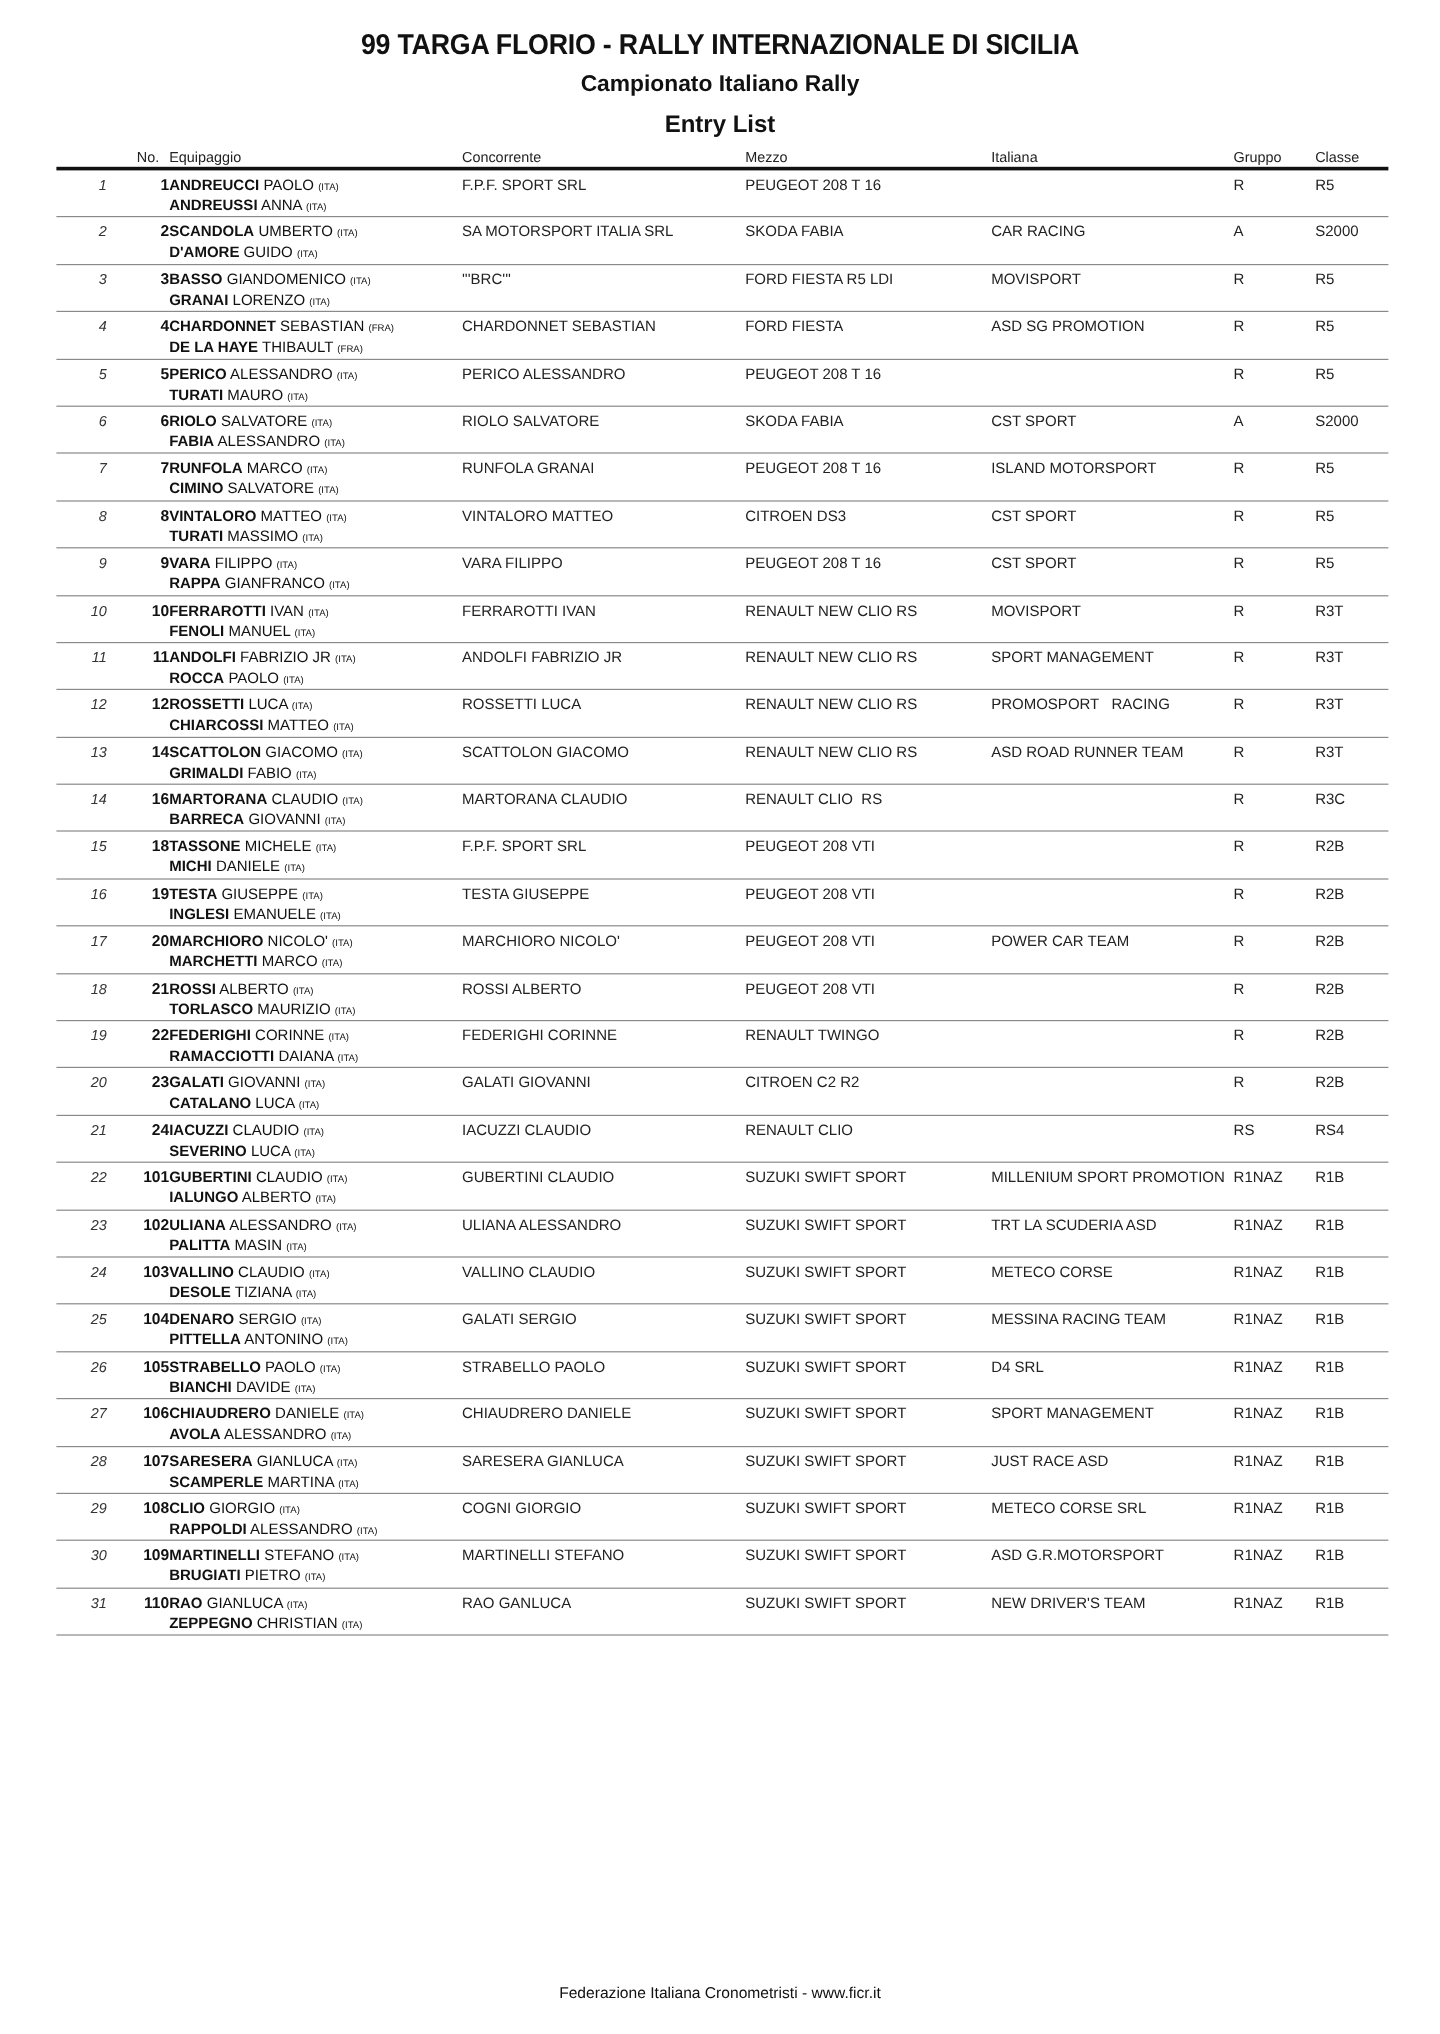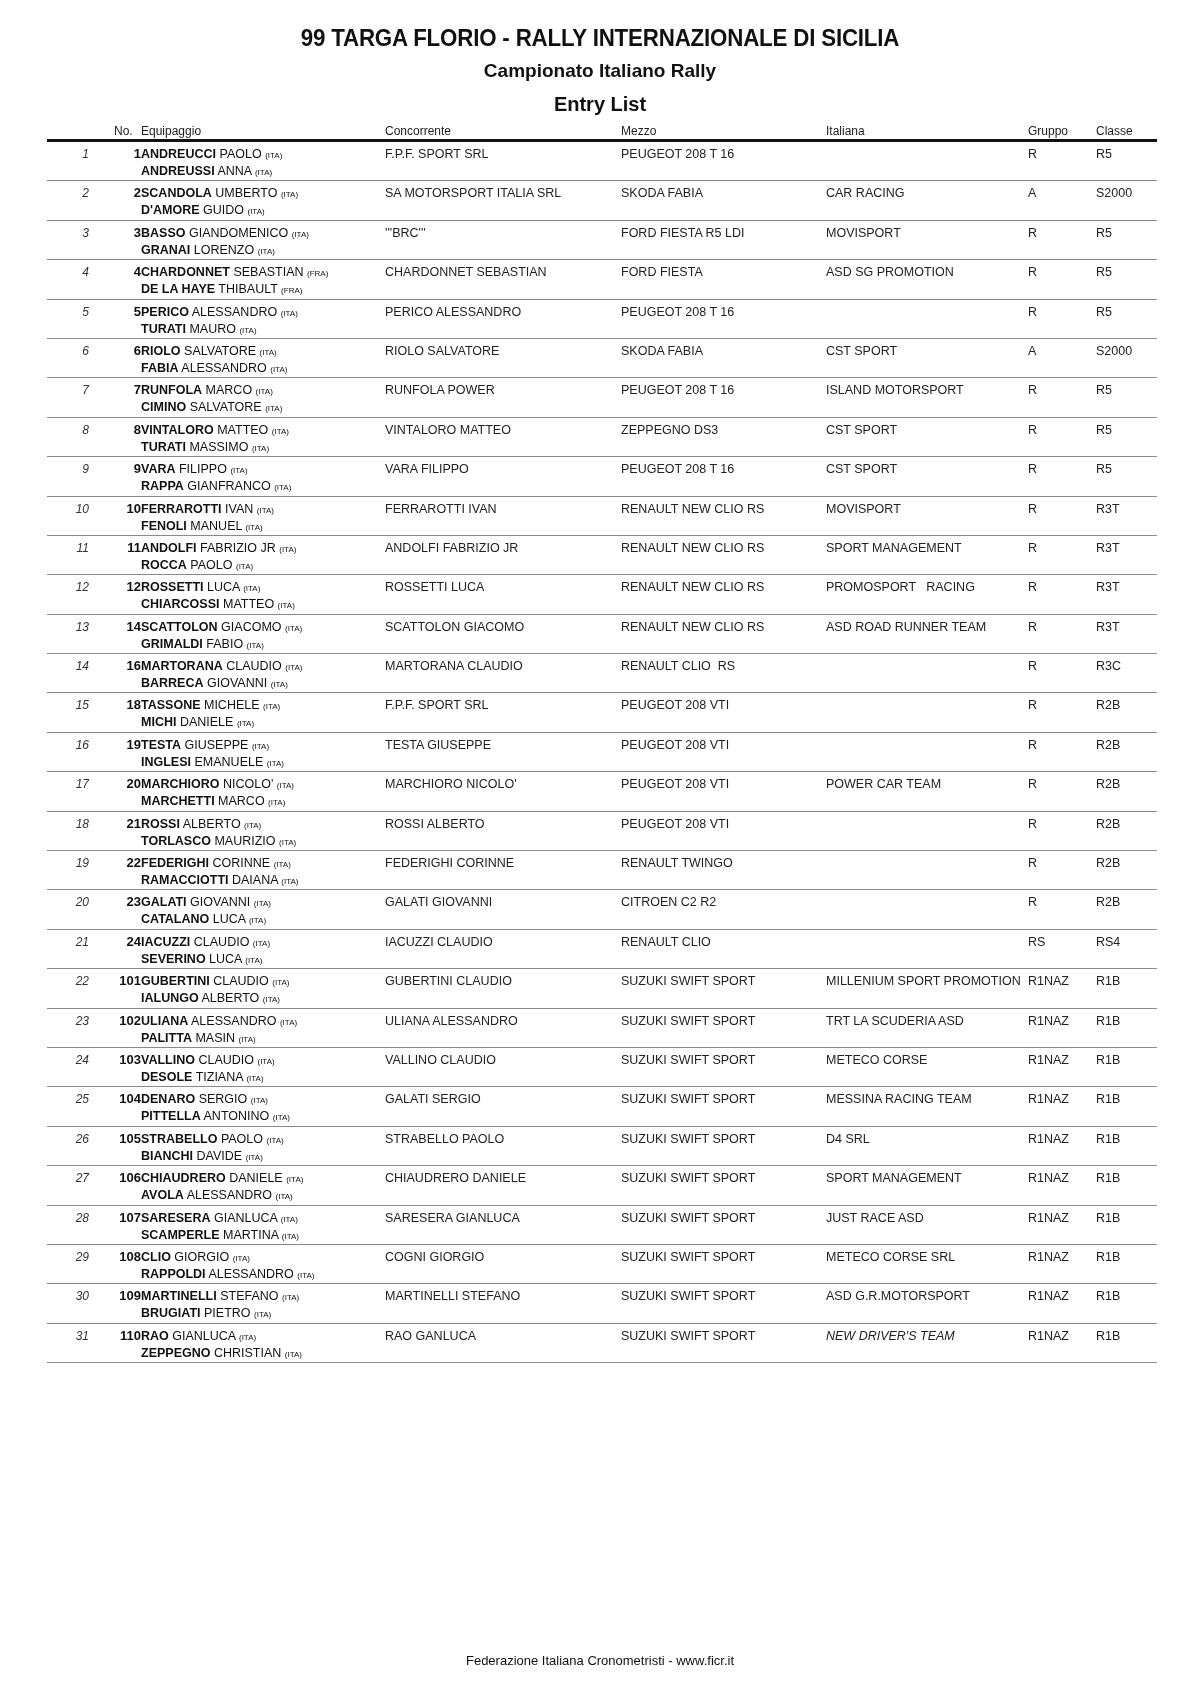--- a/index.html
+++ b/index.html
@@ -109,33 +109,33 @@
       <span class="mezzo" style="white-space: pre;">SKODA FABIA</span>
       <span class="scud" style="white-space: pre;">CST SPORT</span>
       <span class="grp">A</span>
       <span class="cls">S2000</span>
     </div>
     <div class="row">
       <span class="pos">7</span>
       <span class="num">7</span>
       <span class="drv1"><span style="position:static" class="sur">RUNFOLA</span> <span style="position:static">MARCO</span> <span style="position:static" class="nat">(ITA)</span></span>
       <span class="drv2"><span style="position:static" class="sur">CIMINO</span> <span style="position:static">SALVATORE</span> <span style="position:static" class="nat">(ITA)</span></span>
-      <span class="conc">RUNFOLA POWER</span>
+      <span class="conc">RUNFOLA GRANAI</span>
       <span class="mezzo" style="white-space: pre;">PEUGEOT 208 T 16</span>
       <span class="scud" style="white-space: pre;">ISLAND MOTORSPORT</span>
       <span class="grp">R</span>
       <span class="cls">R5</span>
     </div>
     <div class="row">
       <span class="pos">8</span>
       <span class="num">8</span>
       <span class="drv1"><span style="position:static" class="sur">VINTALORO</span> <span style="position:static">MATTEO</span> <span style="position:static" class="nat">(ITA)</span></span>
       <span class="drv2"><span style="position:static" class="sur">TURATI</span> <span style="position:static">MASSIMO</span> <span style="position:static" class="nat">(ITA)</span></span>
       <span class="conc">VINTALORO MATTEO</span>
-      <span class="mezzo" style="white-space: pre;">ZEPPEGNO DS3</span>
+      <span class="mezzo" style="white-space: pre;">CITROEN DS3</span>
       <span class="scud" style="white-space: pre;">CST SPORT</span>
       <span class="grp">R</span>
       <span class="cls">R5</span>
     </div>
     <div class="row">
       <span class="pos">9</span>
       <span class="num">9</span>
       <span class="drv1"><span style="position:static" class="sur">VARA</span> <span style="position:static">FILIPPO</span> <span style="position:static" class="nat">(ITA)</span></span>
       <span class="drv2"><span style="position:static" class="sur">RAPPA</span> <span style="position:static">GIANFRANCO</span> <span style="position:static" class="nat">(ITA)</span></span>
       <span class="conc">VARA FILIPPO</span>
@@ -375,19 +375,19 @@
       <span class="grp">R1NAZ</span>
       <span class="cls">R1B</span>
     </div>
     <div class="row">
       <span class="pos">31</span>
       <span class="num">110</span>
       <span class="drv1"><span style="position:static" class="sur">RAO</span> <span style="position:static">GIANLUCA</span> <span style="position:static" class="nat">(ITA)</span></span>
       <span class="drv2"><span style="position:static" class="sur">ZEPPEGNO</span> <span style="position:static">CHRISTIAN</span> <span style="position:static" class="nat">(ITA)</span></span>
       <span class="conc">RAO GANLUCA</span>
       <span class="mezzo" style="white-space: pre;">SUZUKI SWIFT SPORT</span>
-      <span class="scud" style="white-space: pre; font-style: italic;">NEW DRIVER'S TEAM</span>
+      <span class="scud" style="white-space: pre;">NEW DRIVER'S TEAM</span>
       <span class="grp">R1NAZ</span>
       <span class="cls">R1B</span>
     </div>
   </div>
 
 <div class="footer">Federazione Italiana Cronometristi - www.ficr.it</div>
 
 </body></html>

